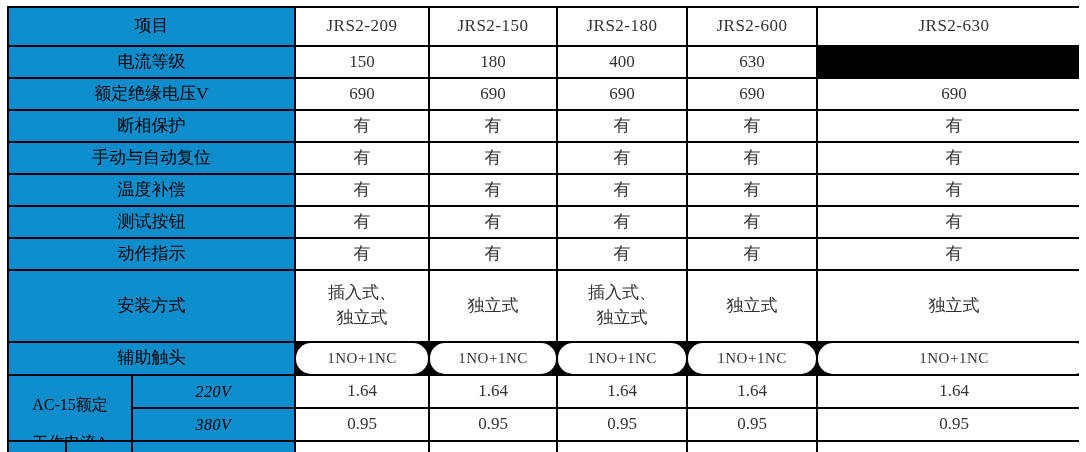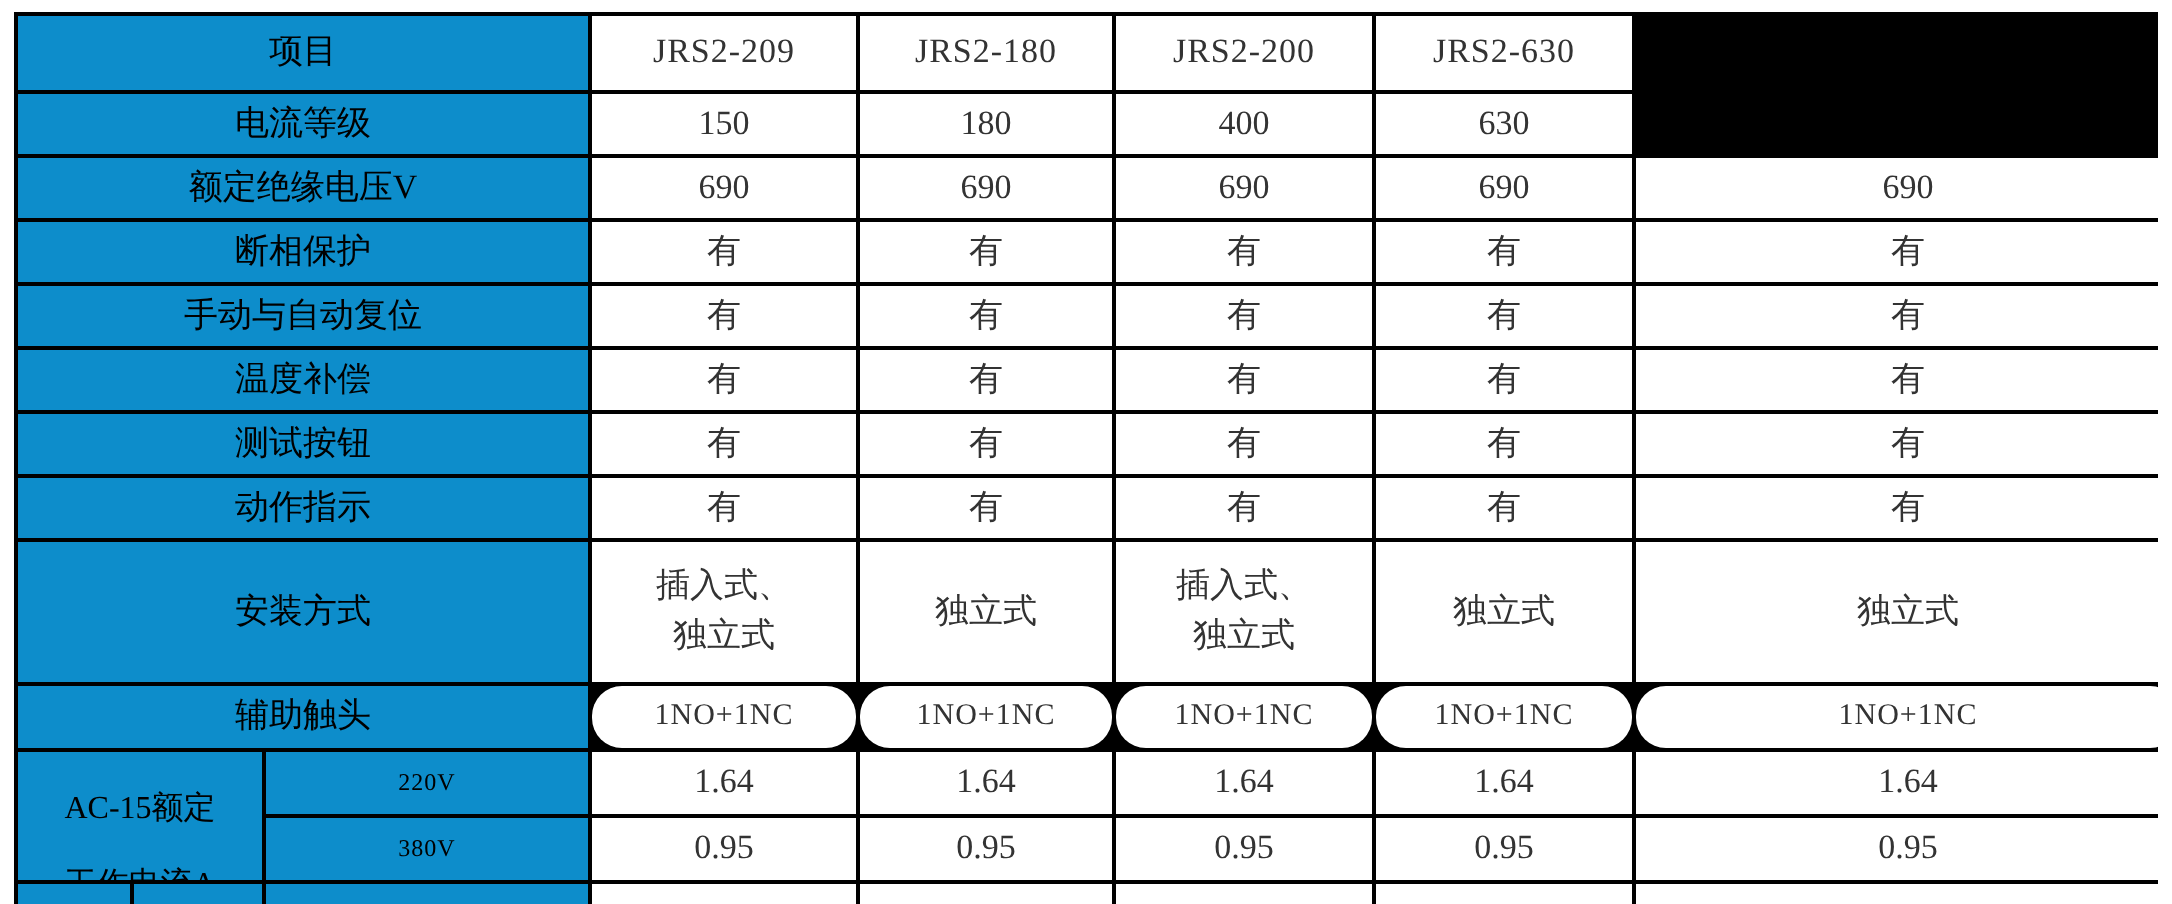--- a/index.html
+++ b/index.html
@@ -43,32 +43,33 @@
   .sm { font-size: 15px; letter-spacing: 0.5px; border-radius: 15px; }
   .ac15 {
     grid-column: span 2;
     grid-row: span 2;
     flex-direction: column;
     justify-content: space-around;
     padding: 4px 0;
     font-size: 16px;
   }
   .ac15 div { line-height: 1.6; margin-top: 12px; }
-  .volt { font-size: 12px; letter-spacing: 0.5px; }
+  .volt { font-size: 16px; letter-spacing: 0.5px; font-style: italic; }
 </style>
 </head>
 <body>
 
 <div class="table-wrap">
   <div class="grid">
 
     <div class="cell lbl span3">项目</div>
     <div class="cell colhead">JRS2-209</div>
+    <div class="cell colhead">JRS2-150</div>
     <div class="cell colhead">JRS2-180</div>
-    <div class="cell colhead">JRS2-200</div>
+    <div class="cell colhead">JRS2-600</div>
     <div class="cell colhead">JRS2-630</div>
 
     <div class="cell lbl span3">电流等级</div>
     <div class="cell">150</div>
     <div class="cell">180</div>
     <div class="cell">400</div>
     <div class="cell">630</div>
 
     <div class="cell lbl span3">额定绝缘电压V</div>
     <div class="cell">690</div>

